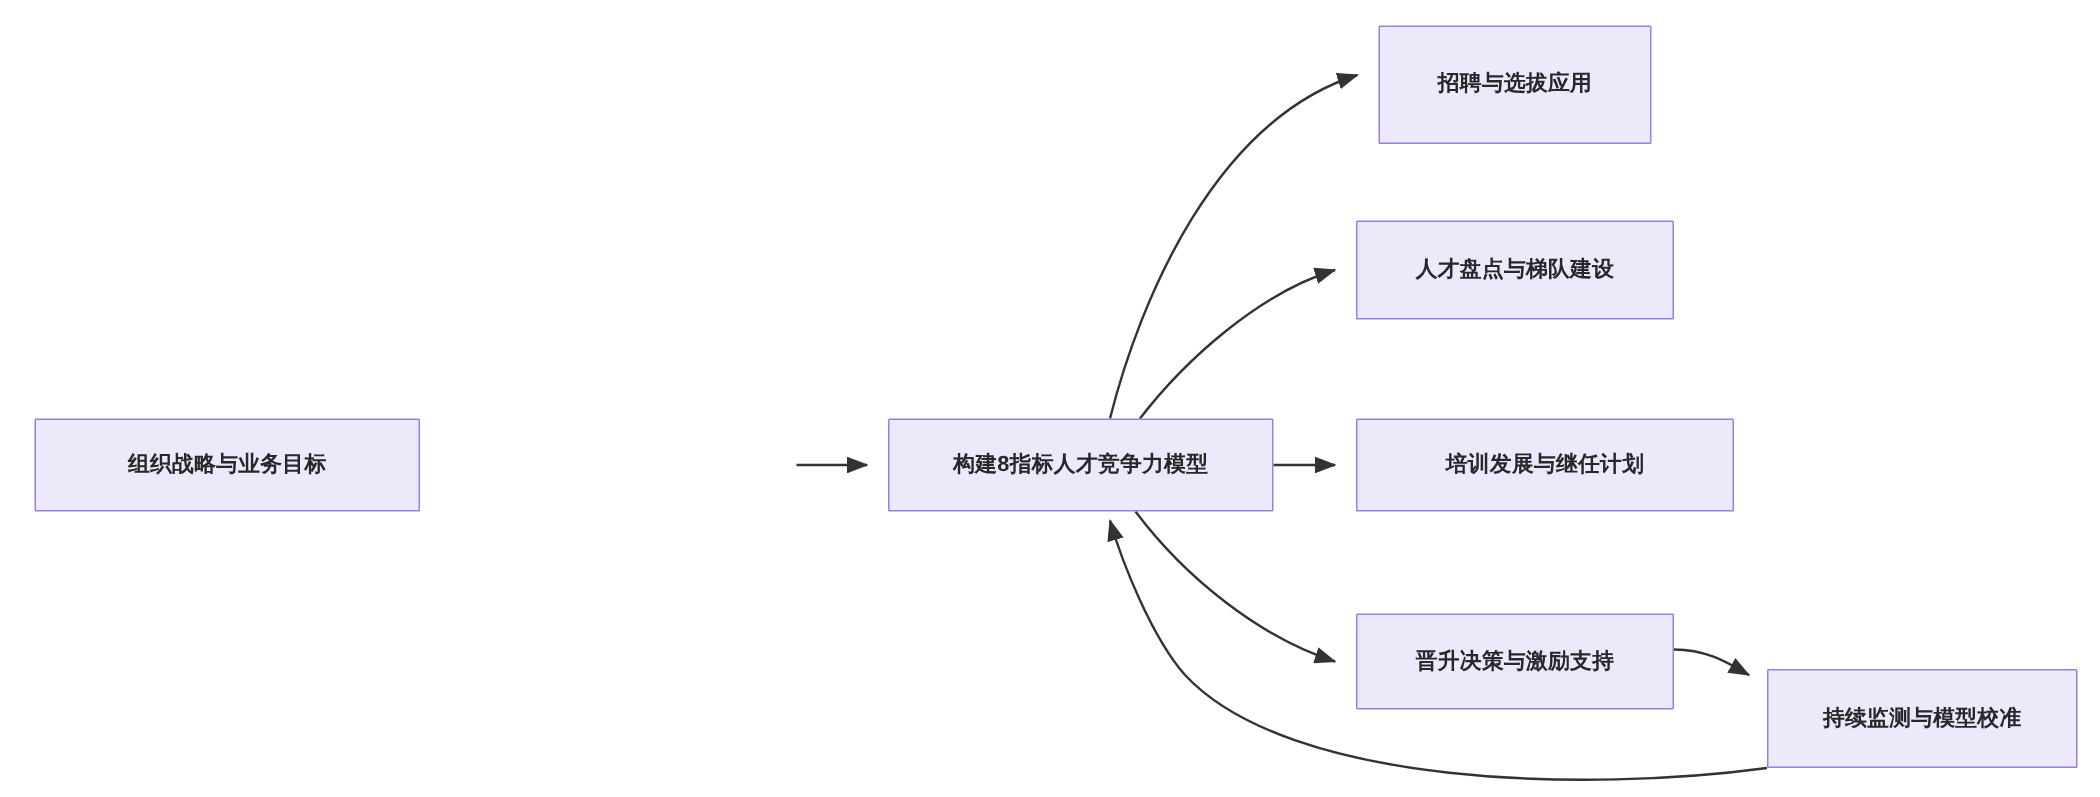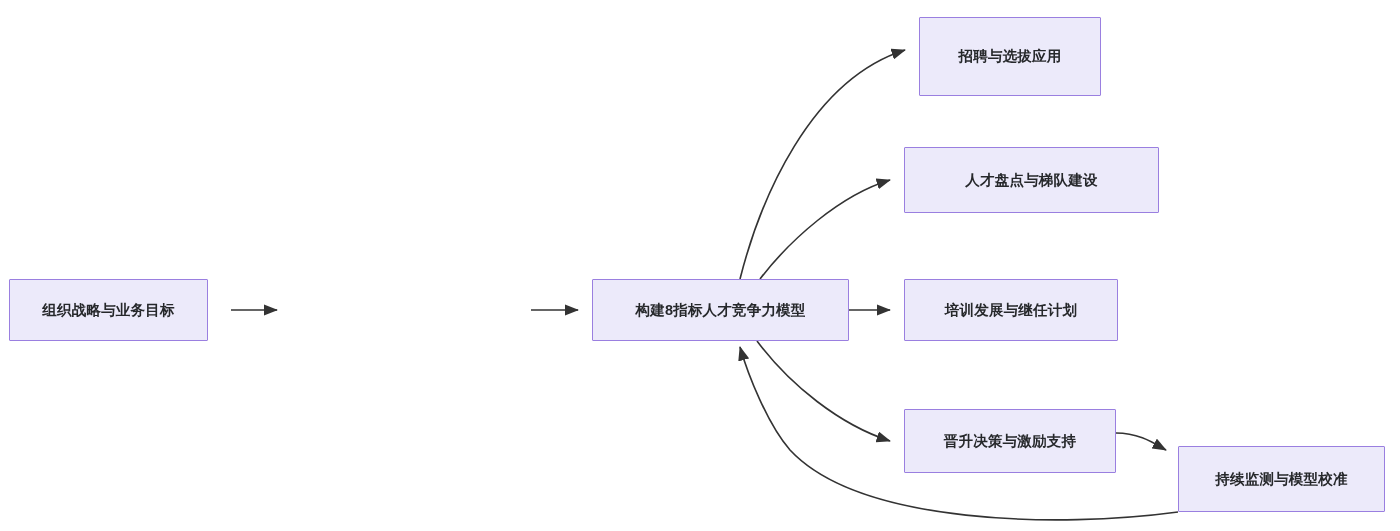--- a/index.html
+++ b/index.html
@@ -83,38 +83,38 @@
 
     <g>
       <path d="M 1116 433 C 1140 433, 1155 444, 1166 450" stroke="#333333" stroke-width="1.6" fill="none" marker-end="url(#arrowhead)"></path>
     </g>
 
     <g>
       <path d="M 1178 512 C 1060 528, 860 525, 790 450 C 768 425, 748 375, 740 347" stroke="#333333" stroke-width="1.6" fill="none" marker-end="url(#arrowhead)"></path>
     </g>
   </svg>
 
-  <div class="node" style="left:9px; top:279px; width:199px; height:62px;">
+  <div class="node" style="left:23px; top:279px; width:257px; height:62px;">
     <span class="node-label">组织战略与业务目标</span>
   </div>
 
 
   <div class="node" style="left:592px; top:279px; width:257px; height:62px;align-items:center;">
     <span class="node-label">构建8指标人才竞争力模型</span>
   </div>
 
   <div class="node" style="left:919px; top:17px; width:182px; height:79px;">
     <span class="node-label">招聘与选拔应用</span>
   </div>
 
-  <div class="node" style="left:904px; top:147px; width:255px; height:66px;">
+  <div class="node" style="left:904px; top:147px; width:212px; height:66px;">
     <span class="node-label">人才盘点与梯队建设</span>
   </div>
 
-  <div class="node" style="left:904px; top:279px; width:214px; height:62px;">
+  <div class="node" style="left:904px; top:279px; width:252px; height:62px;">
     <span class="node-label">培训发展与继任计划</span>
   </div>
 
   <div class="node" style="left:904px; top:409px; width:212px; height:64px;align-items:center;">
     <span class="node-label">晋升决策与激励支持</span>
   </div>
 
   <div class="node" style="left:1178px; top:446px; width:207px; height:66px;align-items:center;">
     <span class="node-label">持续监测与模型校准</span>
   </div>

